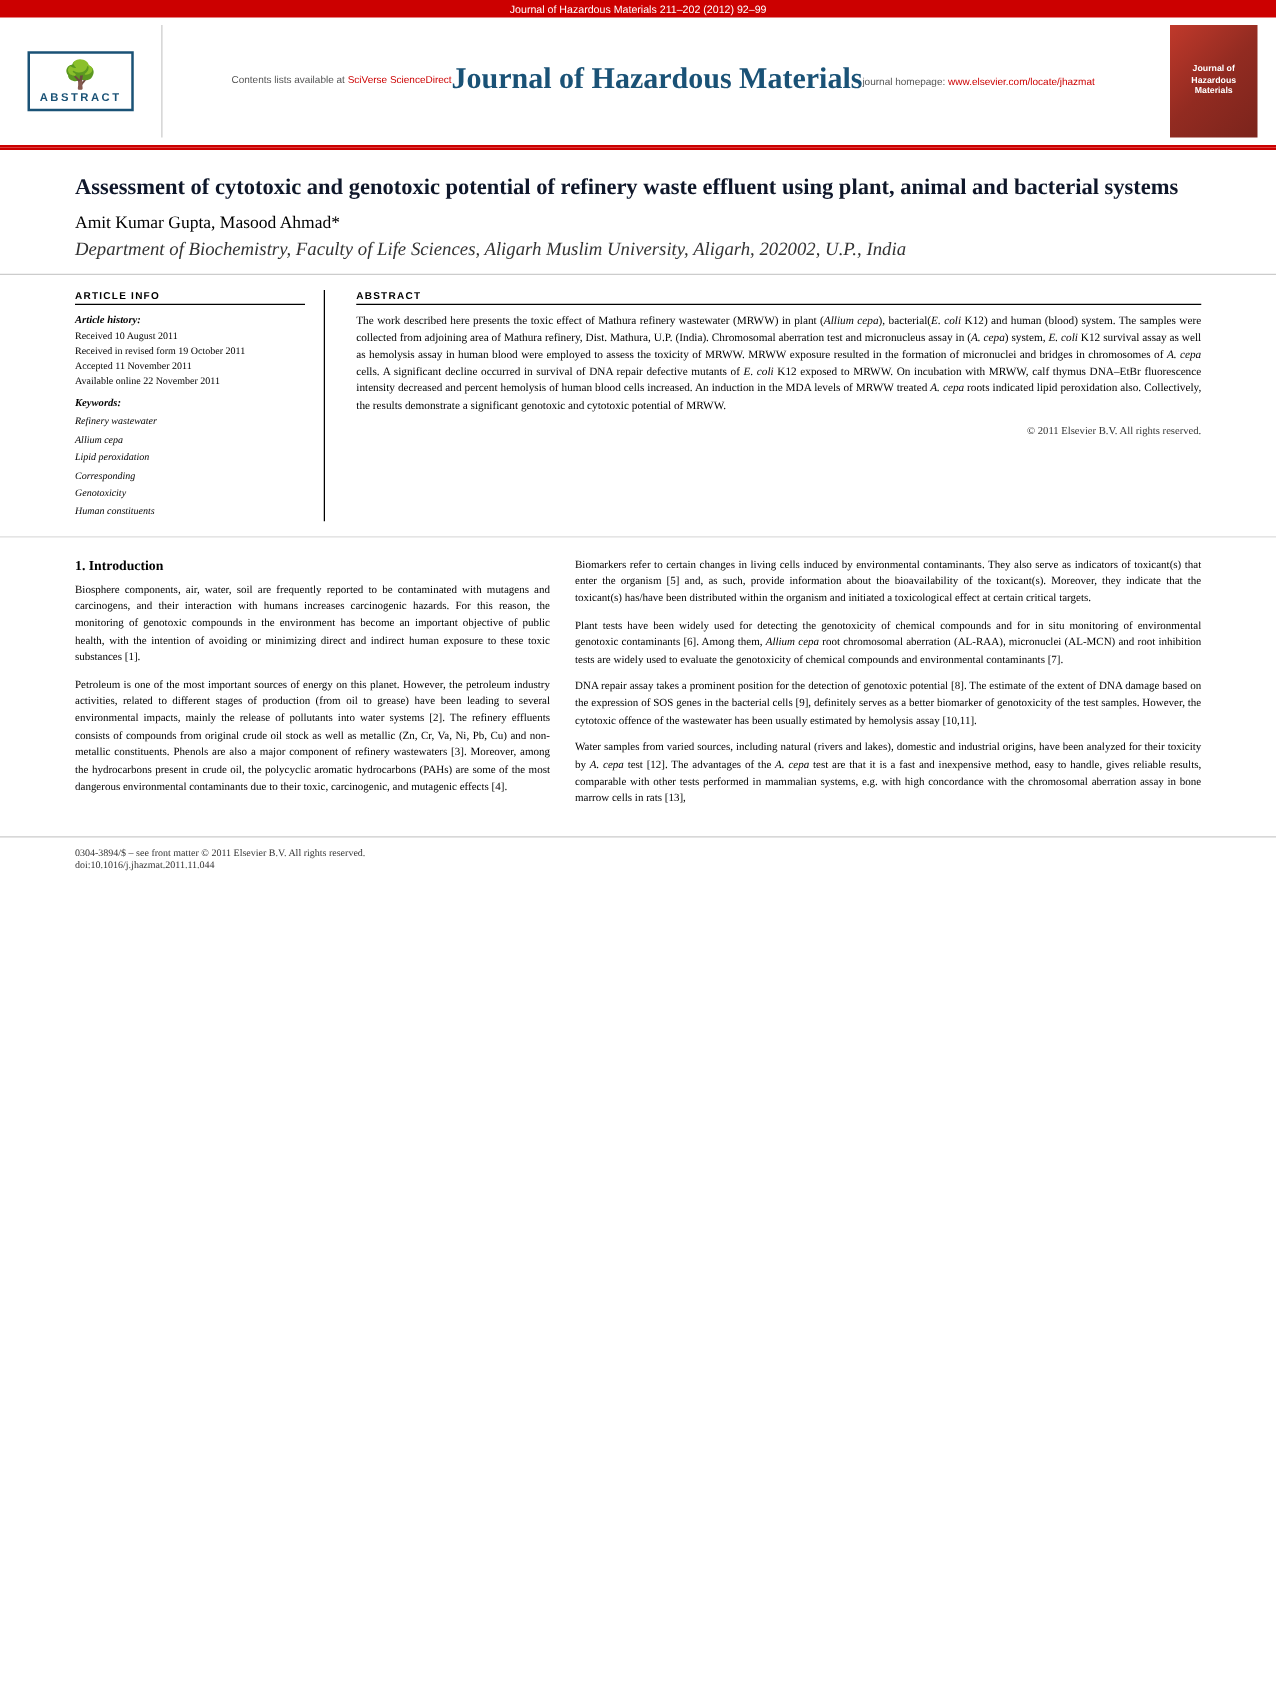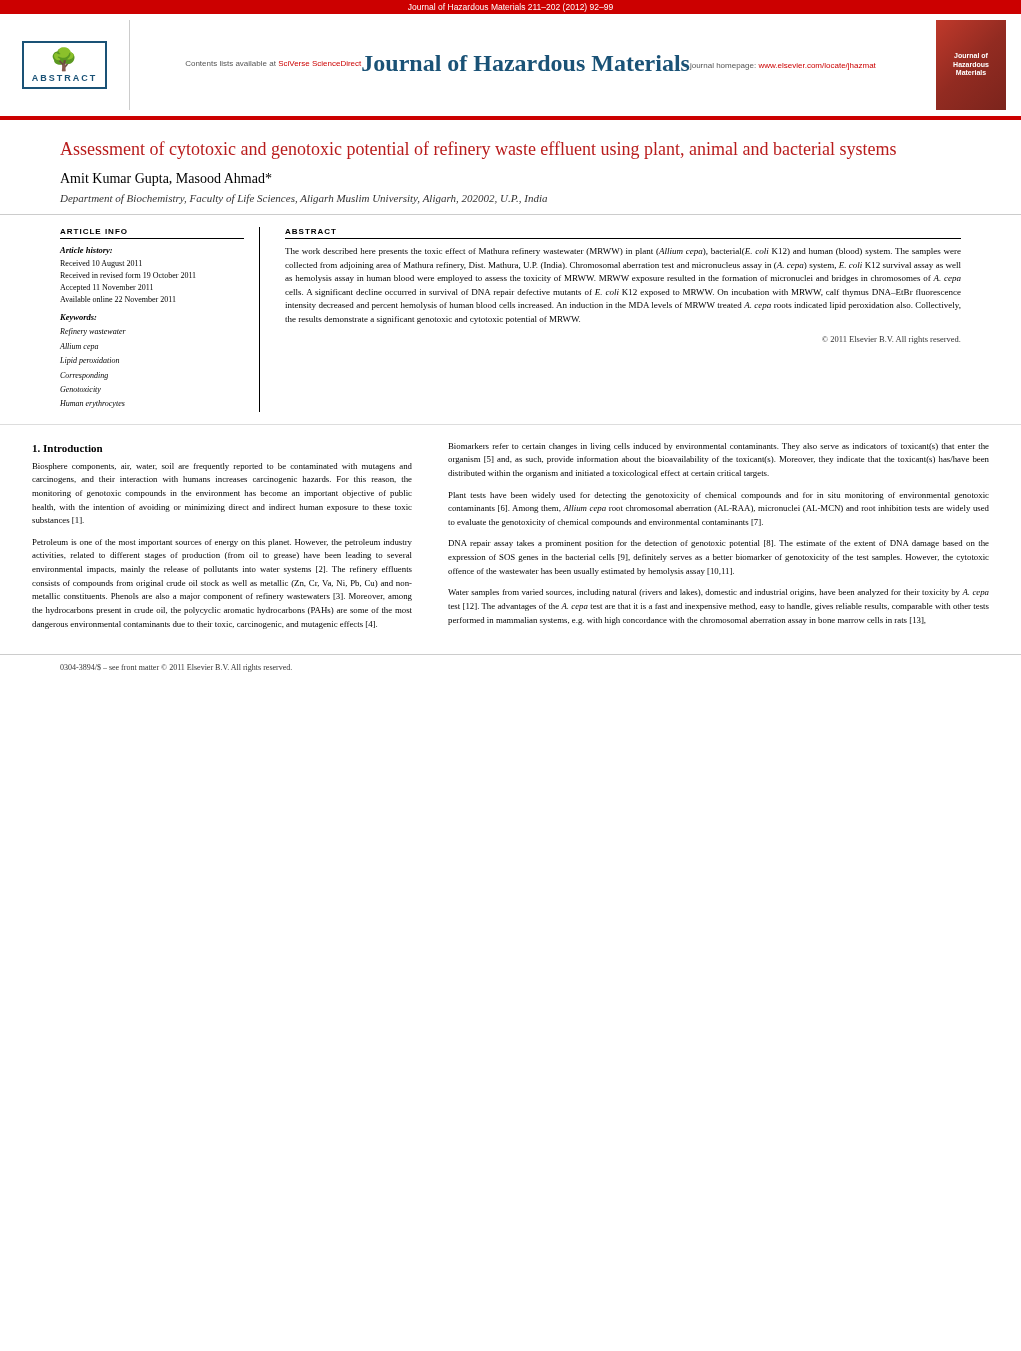--- a/index.html
+++ b/index.html
@@ -111,32 +111,32 @@
       line-height: 1.2;
     }
 
     
     .article-title-area {
       padding: 18px 60px 10px 60px;
       border-bottom: 1px solid #ccc;
     }
     .article-main-title {
       font-size: 18px;
-      font-weight: normal;
-      color: #b91c1c;
+      font-weight: bold;
+      color: #0f172a;
       line-height: 1.3;
       margin-bottom: 10px;
     }
     .article-authors {
       font-size: 14px;
       color: #000;
       margin-bottom: 5px;
     }
     .article-affiliation {
-      font-size: 11px;
+      font-size: 15px;
       font-style: italic;
       color: #333;
     }
 
     
     .two-col-section {
       display: flex;
       padding: 12px 60px;
       border-bottom: 1px solid #ddd;
       gap: 20px;
@@ -188,23 +188,23 @@
       margin-bottom: 8px;
     }
     .copyright-line {
       font-size: 8.5px;
       text-align: right;
       color: #333;
     }
 
     
     .main-content {
-      padding: 15px 32px;
-      display: flex;
-      gap: 36px;
+      padding: 15px 60px;
+      display: flex;
+      gap: 20px;
     }
     .content-left {
       width: 380px;
       flex-shrink: 0;
     }
     .content-right {
       flex: 1;
     }
 
     .section-heading {
@@ -303,21 +303,21 @@
     <div class="info-text">Available online 22 November 2011</div>
 
     <div class="info-subsection-title">Keywords:</div>
 
     <div class="keywords-list">
       <div>Refinery wastewater</div>
       <div><span class="italic">Allium cepa</span></div>
       <div>Lipid peroxidation</div>
       <div>Corresponding</div>
       <div>Genotoxicity</div>
-      <div>Human erythrocytes</div>
+      <div>Human constituents</div>
     </div>
   </div>
 
   <div class="abstract-col">
     <div class="section-label">ABSTRACT</div>
 
     <div class="abstract-text">
       The work described here presents the toxic effect of Mathura refinery wastewater (MRWW) in plant
       (<span class="italic">Allium cepa</span>), bacterial(<span class="italic">E. coli</span> K12) and human (blood) system. The samples were collected from adjoining
       area of Mathura refinery, Dist. Mathura, U.P. (India). Chromosomal aberration test and micronucleus assay
@@ -402,13 +402,14 @@
       gives reliable results, comparable with other tests performed
       in mammalian systems, e.g. with high concordance with the
       chromosomal aberration assay in bone marrow cells in rats [13],
     </div>
   </div>
 
 </div>
 
 <div class="article-footer">
   <div class="doi-line">0304-3894/$ – see front matter © 2011 Elsevier B.V. All rights reserved.</div>
+  <div class="doi-line">doi:10.1016/j.jhazmat.2011.11.044</div>
 </div>
 
 </body></html>

